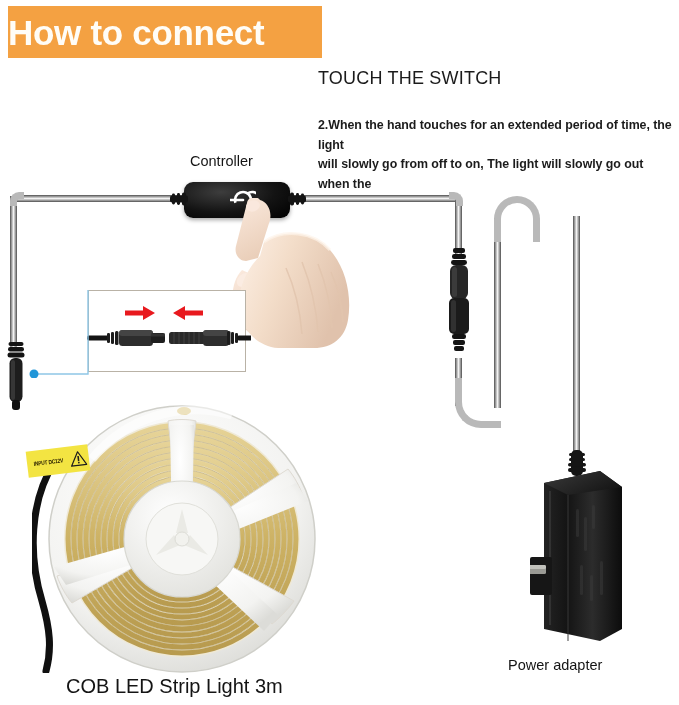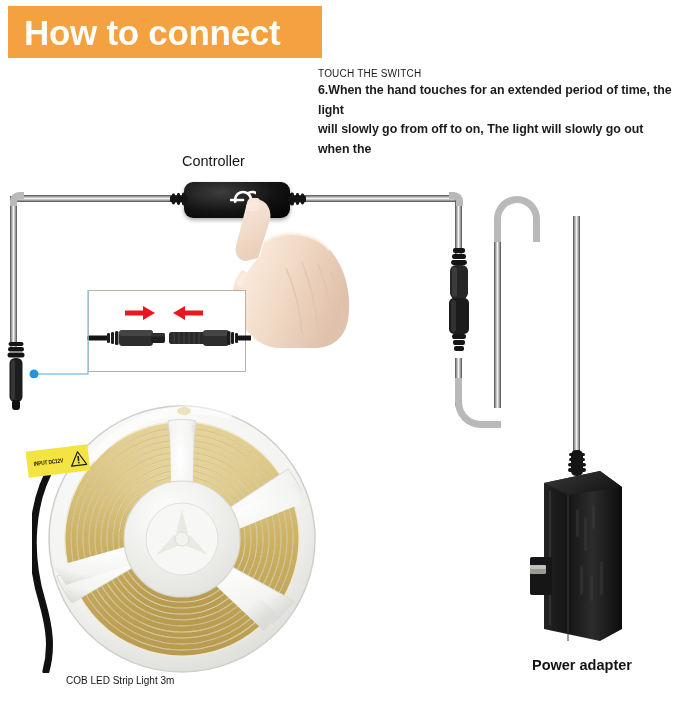--- a/index.html
+++ b/index.html
@@ -17,55 +17,54 @@
     width: 314px; height: 52px;
     background: #f5a council;
     display: flex; align-items: center;
   }
   #title-banner { background: #f4a142; }
   #title-text {
     color: #fffdf7;
     font-size: 35px;
     font-weight: bold;
     letter-spacing: -0.3px;
-    padding-left: 16px;
     line-height: 1;
     white-space: nowrap;
   }
 
   
   #instructions {
     position: absolute; left: 318px; top: 68px;
     width: 358px;
   }
   #instr-heading {
-    font-size: 10px;
+    font-size: 18px;
     color: #1b1b1b;
     letter-spacing: .2px;
-    margin-bottom: 2px;
+    margin-bottom: 27px;
     white-space: nowrap;
   }
   .instr-line {
     font-size: 12.4px;
     color: #1b1b1b;
     font-weight: bold;
     line-height: 19.5px;
     letter-spacing: -0.05px;
   }
 
   
   .caption {
     position: absolute;
     font-size: 14.5px;
     color: #141414;
     white-space: nowrap;
   }
-  #controller-label { left: 182px; top: 153px; }
-  #adapter-label    { left: 532px; top: 657px; font-weight: bold; }
-  #reel-label       { left: 66px;  top: 675px; font-size: 10px; }
+  #controller-label { left: 190px; top: 153px; }
+  #adapter-label    { left: 508px; top: 657px; }
+  #reel-label       { left: 66px;  top: 675px; font-size: 20px; }
 
   
   .cable {
     position: absolute;
     background: linear-gradient(to right,#4d4d4d 0%,#9a9a9a 22%,#f2f2f2 50%,#9a9a9a 78%,#4d4d4d 100%);
   }
   .cable.h {
     background: linear-gradient(to bottom,#4d4d4d 0%,#9a9a9a 22%,#f2f2f2 50%,#9a9a9a 78%,#4d4d4d 100%);
   }
 
@@ -125,21 +124,21 @@
 <body>
 
 <div id="page">
 
   <div id="title-banner">
     <div id="title-text">How to connect</div>
   </div>
 
   <div id="instructions">
     <div id="instr-heading">TOUCH THE SWITCH</div>
-    <div class="instr-line">6.When the hand touches for an extended period of time, the light</div>
+    <div class="instr-line">2.When the hand touches for an extended period of time, the light</div>
     <div class="instr-line">will slowly go from off to on, The light will slowly go out when the</div>
   </div>
 
   <div class="cable h" style="left:13px; top:195px; width:175px; height:7px;"></div>
 
   <div class="cable" style="left:10px; top:196px; width:7px; height:152px; border-radius:0 0 3px 3px;"></div>
 
   <div style="position:absolute;left:10px;top:192px;width:14px;height:14px;
               border-top:7px solid #b9b9b9;border-left:7px solid #b9b9b9;
               border-radius:9px 0 0 0;"></div>

